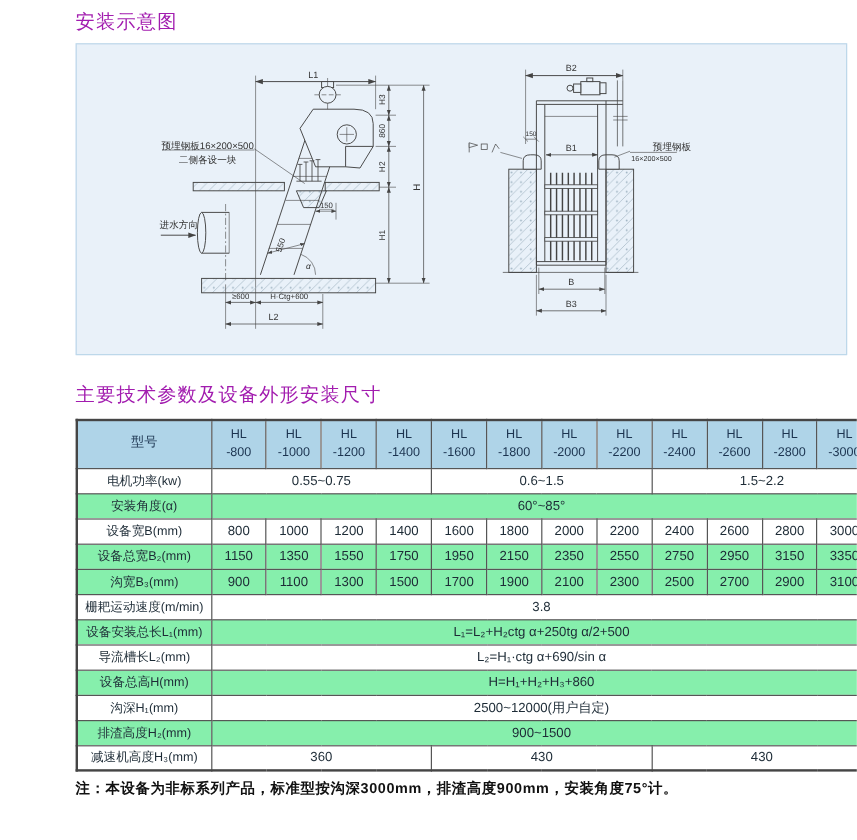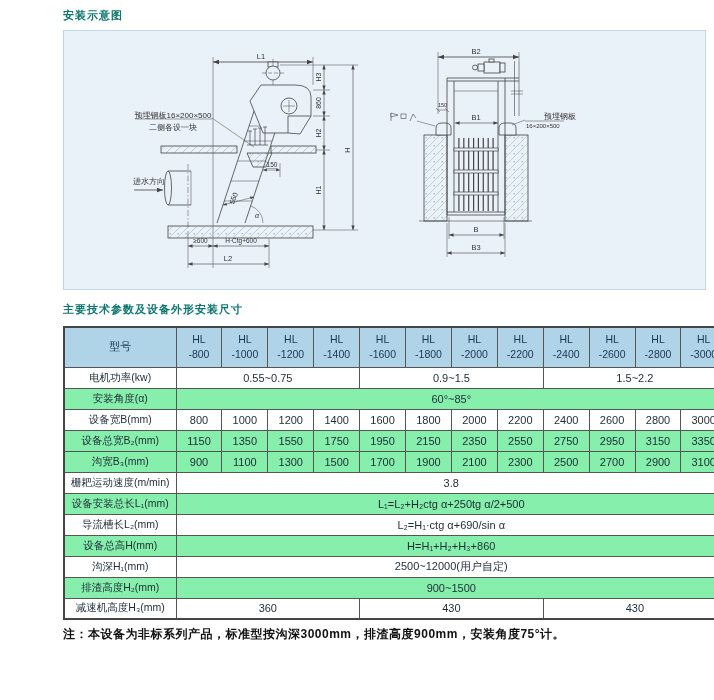--- a/index.html
+++ b/index.html
@@ -1,21 +1,21 @@
 <!DOCTYPE html>
 <html><head>
 <meta charset="utf-8">
 <style>
   *{box-sizing:border-box;margin:0;padding:0}
   html,body{width:714px;height:700px;background:#fff;overflow:hidden;
     font-family:"Liberation Sans","DejaVu Sans",sans-serif;}
   .content{padding:8px 0 0 63px;width:714px}
-  .sec-title{font-size:11px;font-weight:bold;color:#0f766e;letter-spacing:1px}
+  .sec-title{font-size:16px;font-weight:normal;color:#a21caf;letter-spacing:1px}
   #title1{margin-bottom:7px}
-  #title2{margin-top:12px;margin-bottom:9px}
+  #title2{margin-top:23px;margin-bottom:9px}
   .diagram-box{width:643px;height:260px;background:#e9f1f9;border:1px solid #bdd8ea}
   svg text{font-family:"Liberation Sans","DejaVu Sans",sans-serif}
   table{border-collapse:collapse;table-layout:fixed;width:665px;border:2px solid #454545;
         font-size:11px;color:#1d2b36}
   th,td{border:1px solid #565656;text-align:center;vertical-align:middle;padding:0;overflow:hidden}
   thead th{background:#afd4e8;height:40px;font-weight:normal;white-space:pre-line;
            font-size:10.5px;line-height:1.45;color:#1c3450}
   thead th.model-col{font-size:11px}
   tbody tr{height:21px;background:#ffffff}
   tbody tr.alt{background:#86efac}
@@ -266,21 +266,21 @@
           <th>HL
 -2800</th>
           <th>HL
 -3000</th>
         </tr>
     </thead>
     <tbody id="table-body">
         <tr>
           <td class="row-label">电机功率(kw)</td>
           <td colspan="4">0.55~0.75</td>
-          <td colspan="4">0.9~1.5</td>
+          <td colspan="4">0.6~1.5</td>
           <td colspan="4">1.5~2.2</td>
         </tr>
         <tr class="alt">
           <td class="row-label">安装角度(α)</td>
           <td colspan="12">60°~85°</td>
         </tr>
         <tr>
           <td class="row-label">设备宽B(mm)</td>
           <td colspan="1">800</td>
           <td colspan="1">1000</td>

